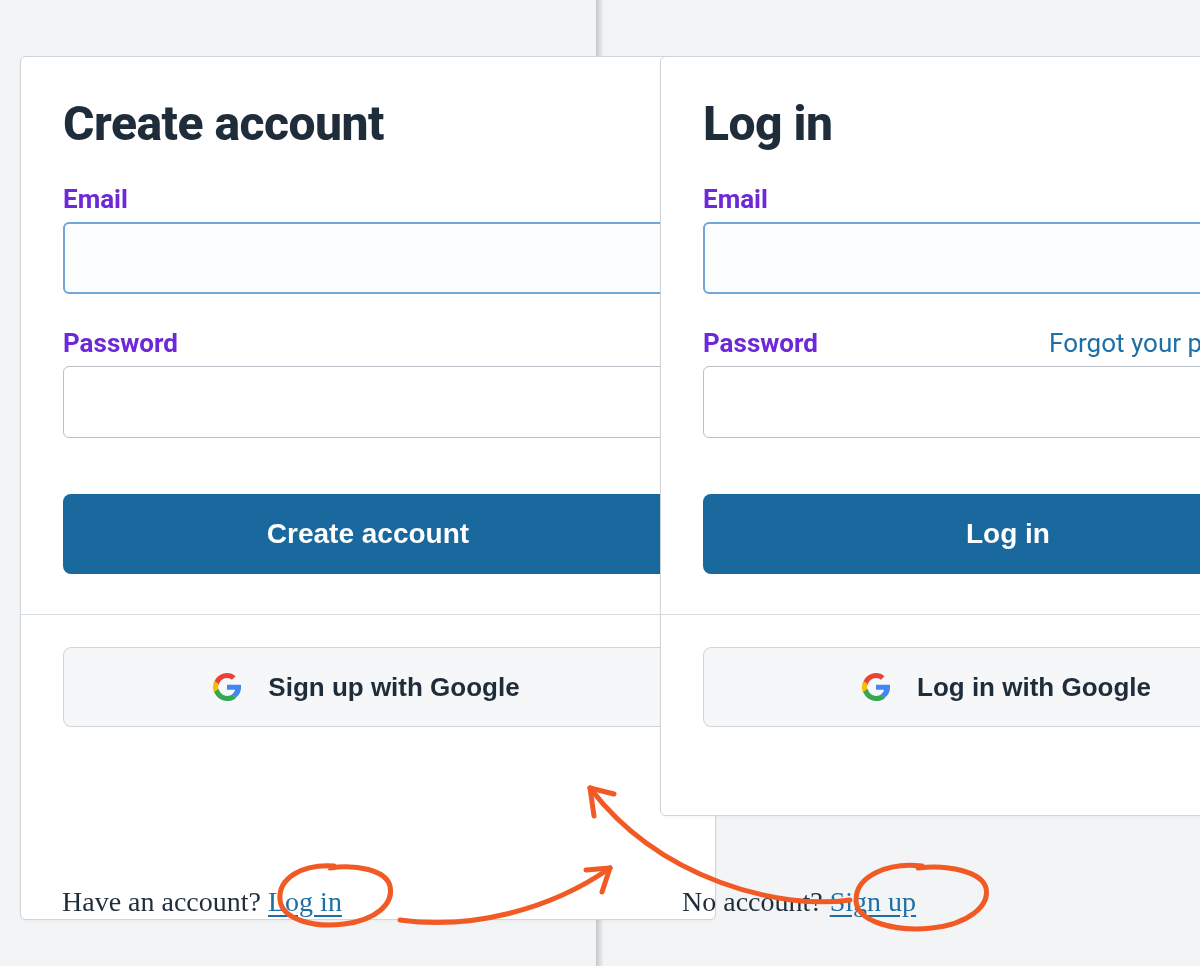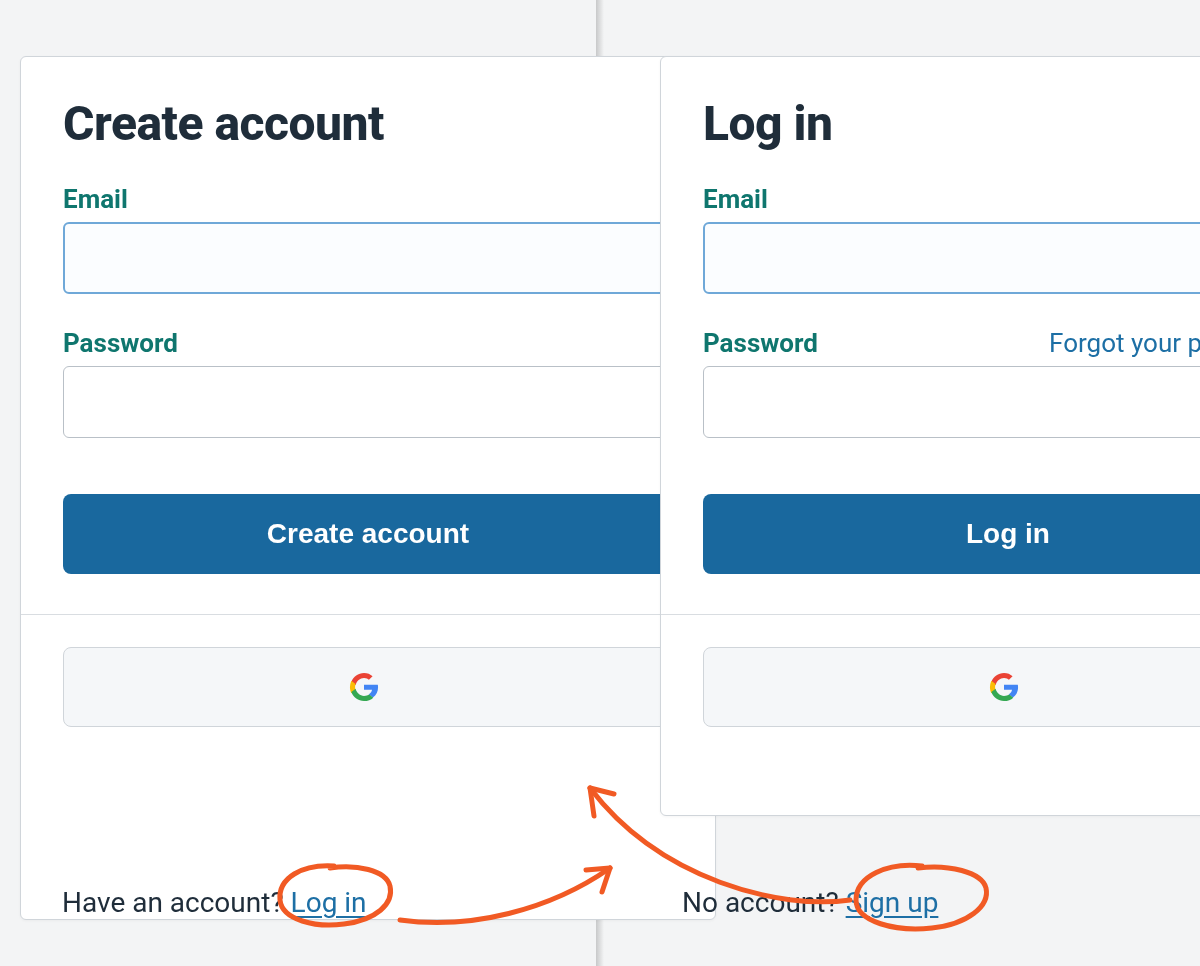--- a/index.html
+++ b/index.html
@@ -47,21 +47,21 @@
     margin:38px 0 32px 42px;
   }
 
   .field-label-row {
     display:flex; justify-content:space-between; align-items:flex-end;
     margin:18px 42px 8px 42px;
   }
   .field-label {
     font-size:26px;
     font-weight:700;
-    color:#0f766e;
+    color:#6d28d9;
   }
   .forgot-link {
     font-size:26px;
     color:#1d6fa5;
     text-decoration:none;
   }
 
   .text-input {
     display:block;
     margin:0 42px;
@@ -113,20 +113,21 @@
     font-size:26px;
     font-weight:700;
     color:#1f2d3a;
   }
   .google-icon { width:30px; height:30px; flex:0 0 30px; position:relative; left:-4px; }
 
   .footerline {
     position:absolute;
     font-size:28px;
     color:#1f2d3a;
+    font-family:Liberation Serif, serif;
   }
   .footerline.left  { left:62px;  top:886px; }
   .footerline.right { left:682px; top:886px; }
   .footer-link {
     color:#1d6fa5;
     text-decoration:underline;
     text-underline-offset:4px;
     cursor:pointer;
   }
 
@@ -165,20 +166,21 @@
 
   <button class="google-btn">
     <span class="google-icon">
       <svg viewBox="0 0 48 48" width="30" height="30">
         <path fill="#EA4335" d="M24 9.5c3.8 0 6.4 1.6 7.9 3l5.8-5.6C34.1 3.4 29.6 1.5 24 1.5 14.8 1.5 7 7.4 3.7 15.9l6.8 5.3C12.2 14.3 17.6 9.5 24 9.5z"></path>
         <path fill="#4285F4" d="M46.5 24.5c0-1.6-.1-2.8-.4-4.1H24v7.8h12.8c-.3 2.2-1.8 5.4-5.2 7.6l6.6 5.1C43.9 36.8 46.5 31.2 46.5 24.5z"></path>
         <path fill="#FBBC05" d="M10.5 28.8c-.5-1.5-.8-3.1-.8-4.8s.3-3.3.8-4.8l-6.8-5.3C2.3 17.3 1.5 20.5 1.5 24s.8 6.7 2.2 10.1l6.8-5.3z"></path>
         <path fill="#34A853" d="M24 46.5c6.1 0 11.2-2 14.9-5.5l-6.6-5.1c-2 1.4-4.7 2.3-8.3 2.3-6.4 0-11.8-4.8-13.5-11.4l-6.8 5.3C7 40.6 14.8 46.5 24 46.5z"></path>
       </svg>
     </span>
+    <span>Sign up with Google</span>
   </button>
 </div>
 
 <div class="card right">
   <div class="title">Log in</div>
 
   <div class="field-label-row">
     <span class="field-label">Email</span>
   </div>
   <input class="text-input focused" type="text" style="">
@@ -195,20 +197,21 @@
 
   <button class="google-btn">
     <span class="google-icon">
       <svg viewBox="0 0 48 48" width="30" height="30">
         <path fill="#EA4335" d="M24 9.5c3.8 0 6.4 1.6 7.9 3l5.8-5.6C34.1 3.4 29.6 1.5 24 1.5 14.8 1.5 7 7.4 3.7 15.9l6.8 5.3C12.2 14.3 17.6 9.5 24 9.5z"></path>
         <path fill="#4285F4" d="M46.5 24.5c0-1.6-.1-2.8-.4-4.1H24v7.8h12.8c-.3 2.2-1.8 5.4-5.2 7.6l6.6 5.1C43.9 36.8 46.5 31.2 46.5 24.5z"></path>
         <path fill="#FBBC05" d="M10.5 28.8c-.5-1.5-.8-3.1-.8-4.8s.3-3.3.8-4.8l-6.8-5.3C2.3 17.3 1.5 20.5 1.5 24s.8 6.7 2.2 10.1l6.8-5.3z"></path>
         <path fill="#34A853" d="M24 46.5c6.1 0 11.2-2 14.9-5.5l-6.6-5.1c-2 1.4-4.7 2.3-8.3 2.3-6.4 0-11.8-4.8-13.5-11.4l-6.8 5.3C7 40.6 14.8 46.5 24 46.5z"></path>
       </svg>
     </span>
+    <span>Log in with Google</span>
   </button>
 </div>
 
 <div class="footerline left">
   <span>Have an account? </span><a class="footer-link" href="#">Log in</a>
 </div>
 <div class="footerline right">
   <span>No account? </span><a class="footer-link" href="#">Sign up</a>
 </div>
 

